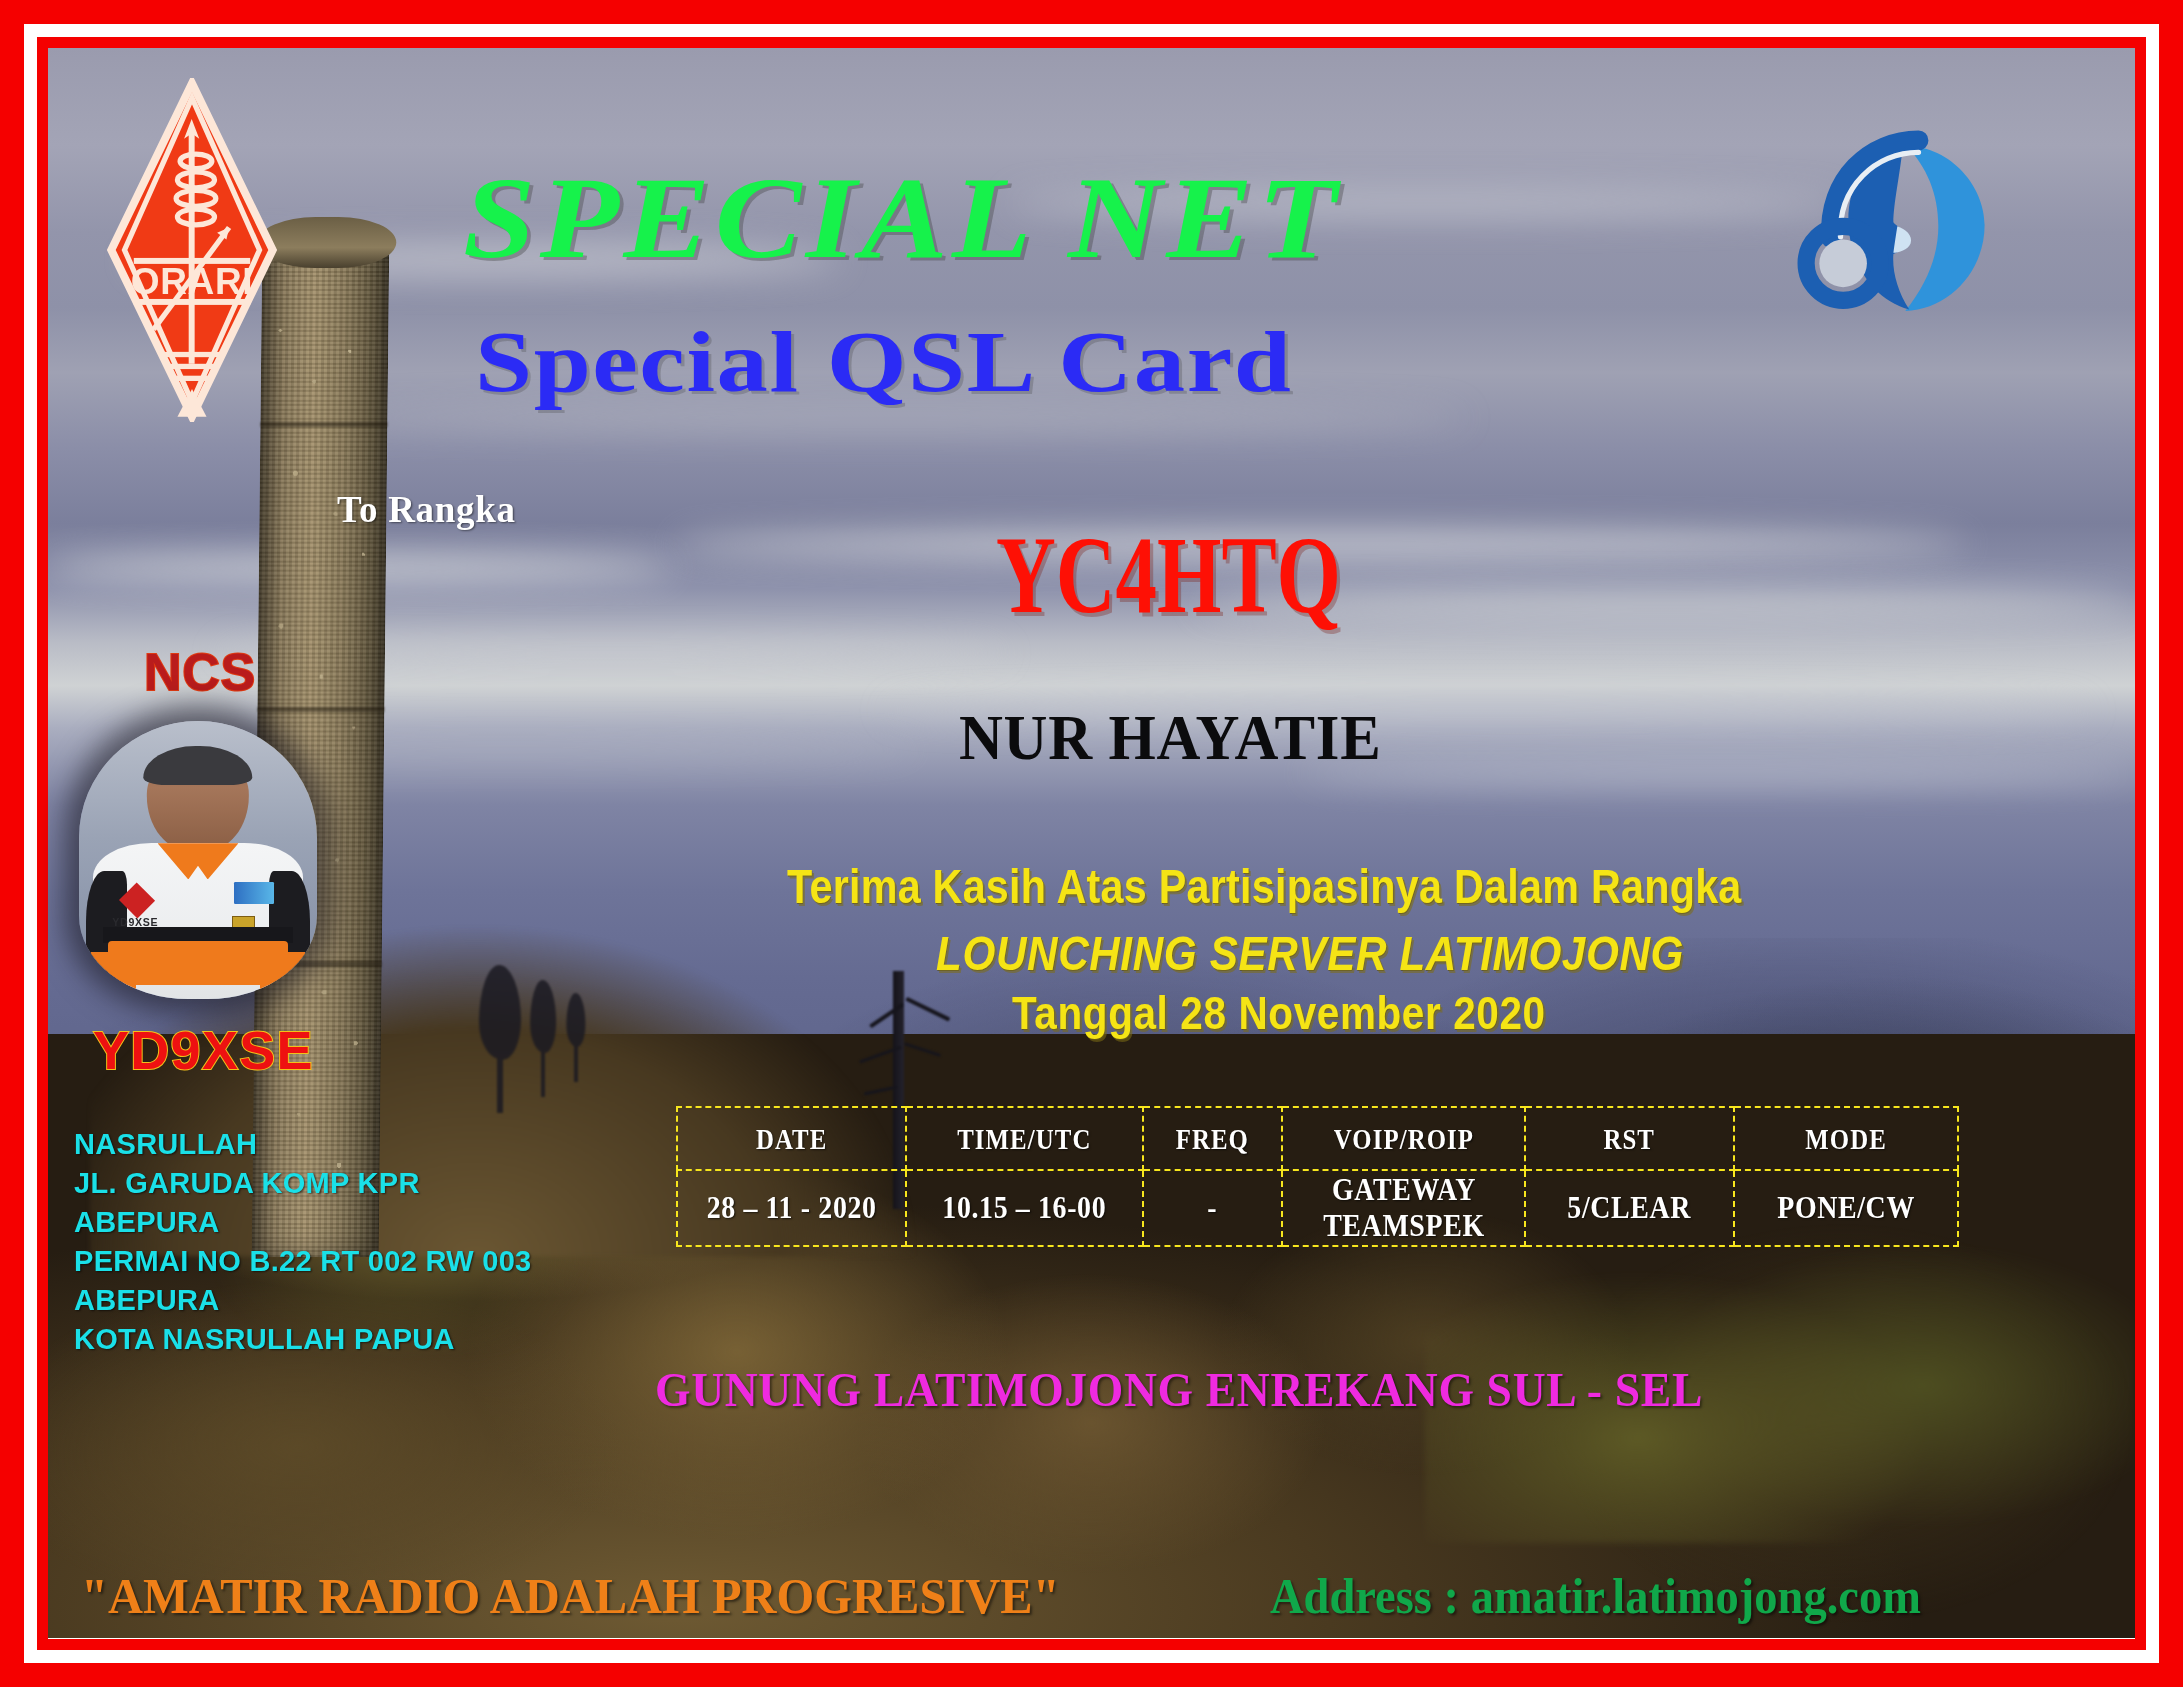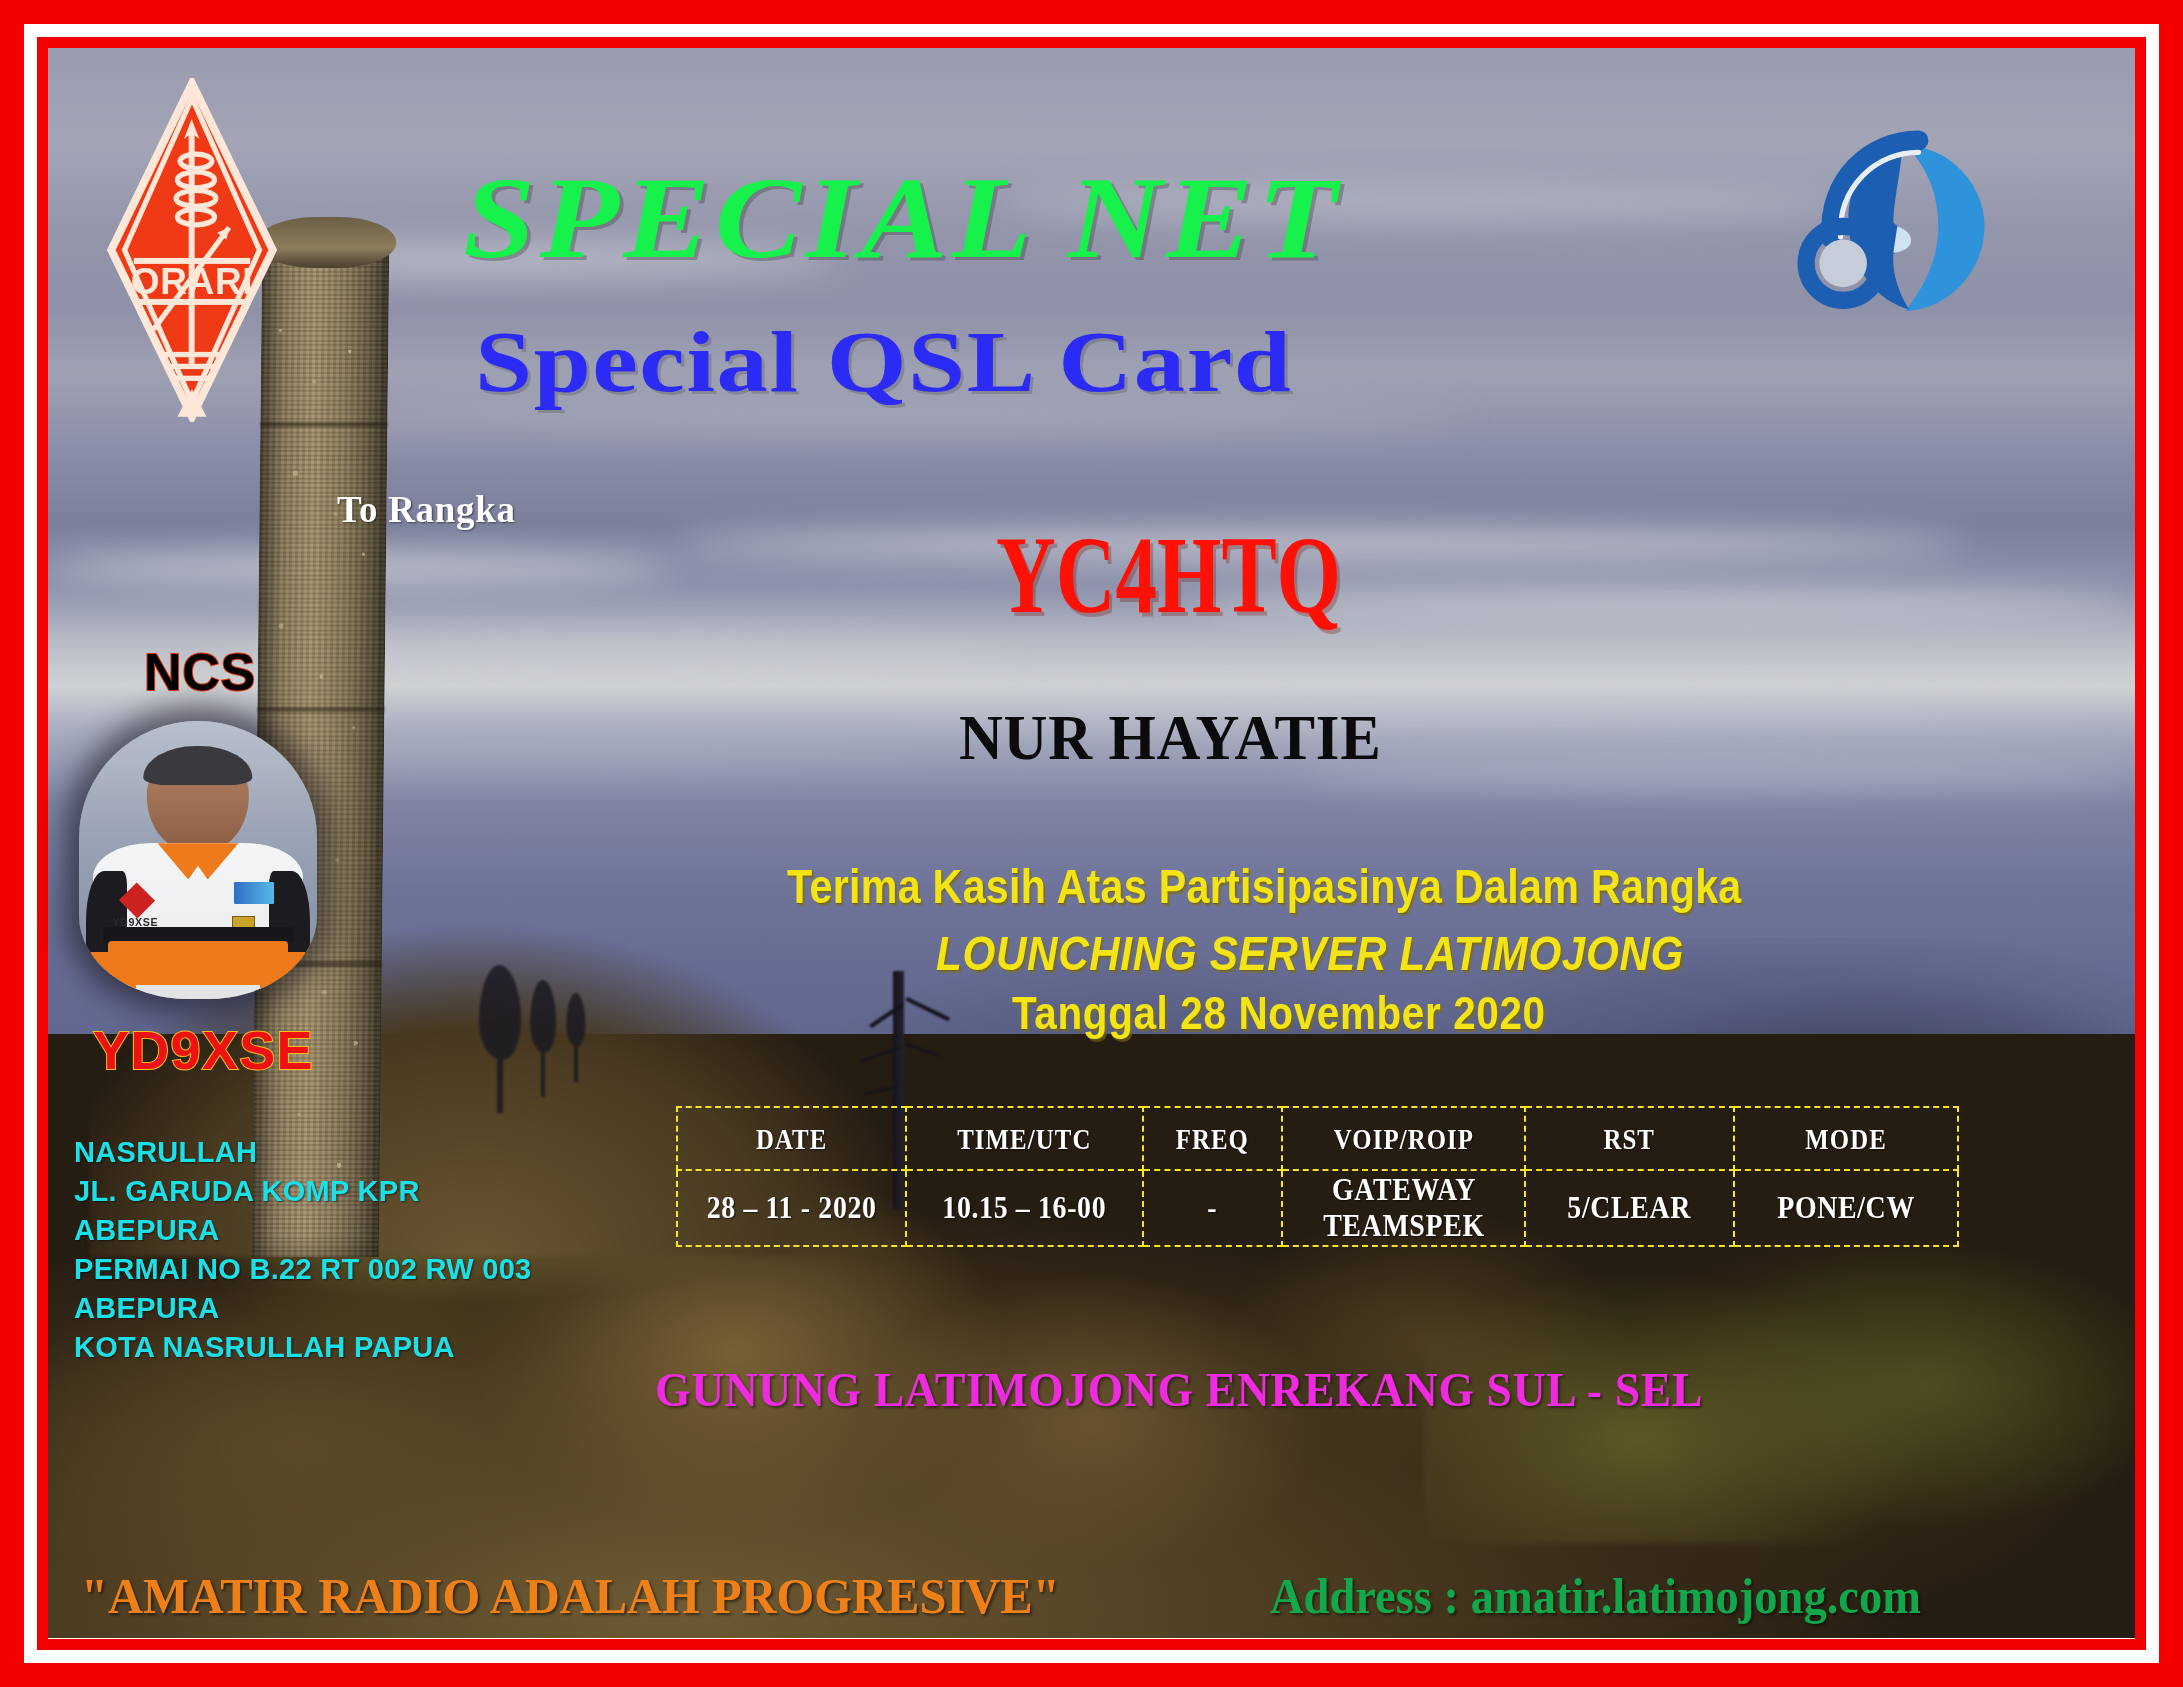--- a/index.html
+++ b/index.html
@@ -335,21 +335,21 @@
     letter-spacing: 0.7px;
     transform: scaleX(0.88);
     transform-origin: left center;
   }
 
   #ncs-label {
     left: 144px; top: 642px;
     font-family: "Liberation Sans", sans-serif;
     font-weight: bold;
     font-size: 52px;
-    color: #000000;
+    color: #b91c1c;
     letter-spacing: 0.7px;
     -webkit-text-stroke: 2px #e03a12;
     paint-order: stroke fill;
   }
   #ncs-callsign {
     left: 93px; top: 1019px;
     font-family: "Liberation Sans", sans-serif;
     font-weight: bold;
     font-size: 54px;
     color: #ee1111;
@@ -468,21 +468,20 @@
     position: absolute;
     left: 74px;
     top: 1125px;
     font-family: "Liberation Sans", sans-serif;
     font-weight: bold;
     font-size: 29px;
     line-height: 39px;
     color: #1ae0e8;
     letter-spacing: 0.3px;
     text-shadow: 1.3px 1.3px 2px rgba(0,0,0,.55);
-    margin-top: 8px;
   }
 
   
   #qso-table {
     position: absolute;
     left: 676px;
     top: 1106px;
     width: 1283px;
     border-collapse: collapse;
     table-layout: fixed;

